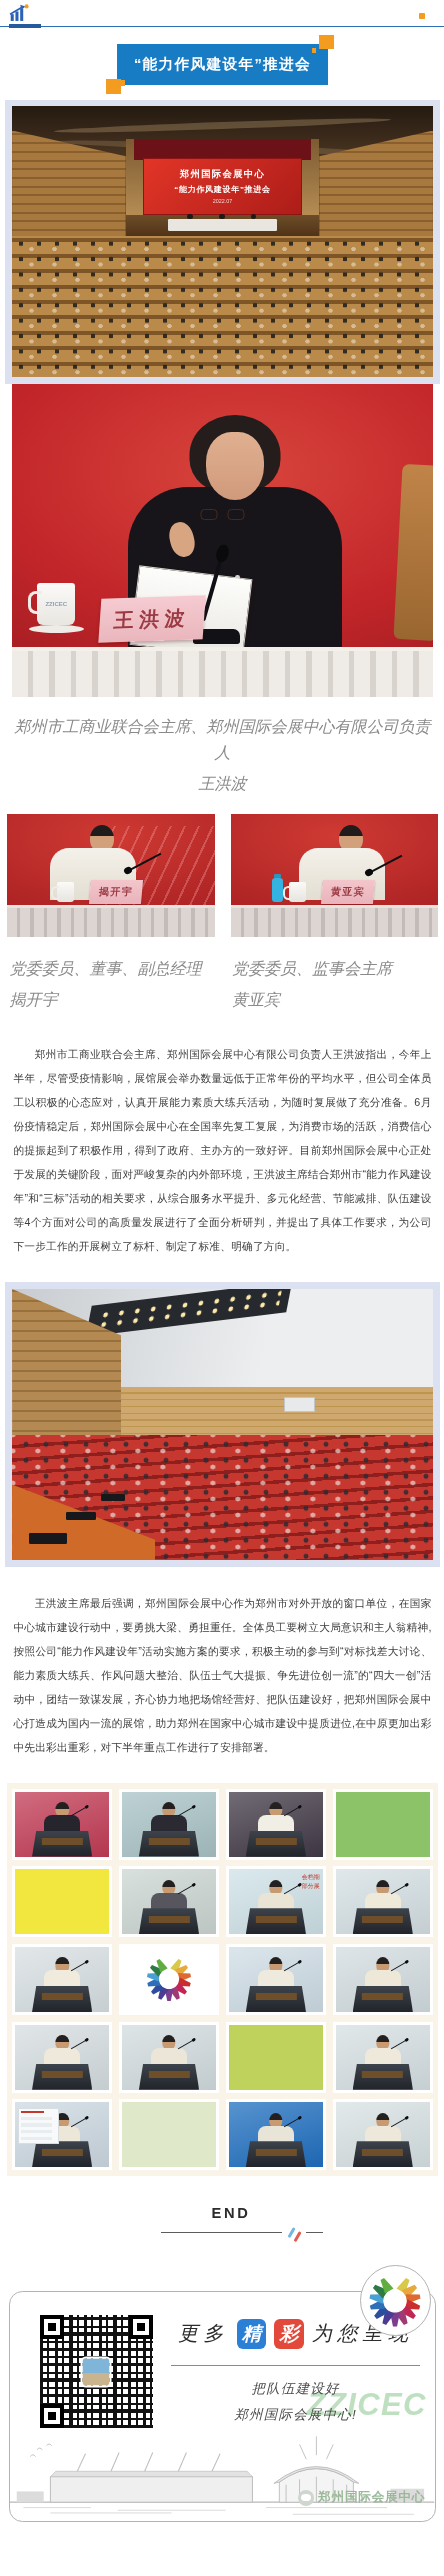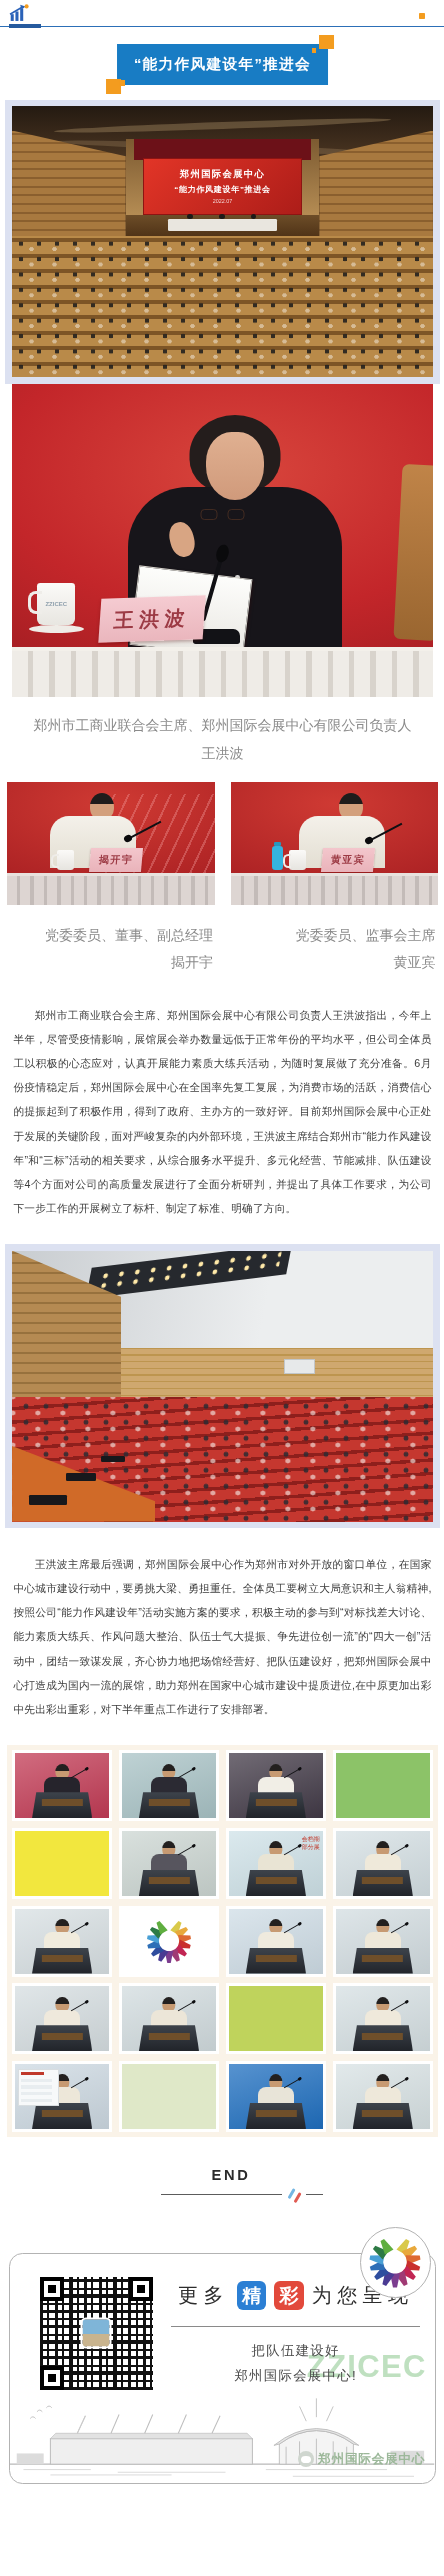--- a/index.html
+++ b/index.html
@@ -111,21 +111,21 @@
   .p2-cup::before { content:""; position:absolute; left:-9.4px; top:8px; width:10.7px; height:17.4px;
     border:3.3px solid #efede9; border-right:none; border-radius:8px 0 0 8px; }
   .p2-cup::after { content:""; position:absolute; left:-8px; bottom:-8px; width:55px; height:8px;
     background:#efece7; border-radius:50%; }
   .p2-table { position:absolute; left:0; right:0; bottom:0; height:16%;
     background:repeating-linear-gradient(90deg,#efece7 0 16px,#d8d3cc 16px 21.4px);
     border-top:4.7px solid #f3f0ea; }
 
   
   .caption { margin-top:17.4px; text-align:center; }
-  .cap-line { font-size:14px; color:#8a8a8a; line-height:1.6; margin:5.4px 9.4px; }
+  .cap-line { font-size:16px; color:#8a8a8a; line-height:1.6; margin:5.4px 9.4px;font-style:italic; }
 
   
   .duo { display:flex; gap:16px; margin:17.4px 6.7px 0; }
   .duo figure { flex:1; height:123px; overflow:hidden; }
   .d-scene { position:relative; width:100%; height:100%;
     background:radial-gradient(130% 105% at 50% 18%, #cf3a33 0%, #a81f22 75%); overflow:hidden; }
   .d-streaks { position:absolute; right:-4%; top:10%; width:58%; height:80%;
     background:repeating-linear-gradient(115deg, transparent 0 10.7px, rgba(245,160,160,.35) 10.7px 12.7px); }
   .d-head { position:absolute; top:9%; width:24px; height:27px;
     background:linear-gradient(#1f1c1b 0 42%, #d3a07c 42%); border-radius:50% 50% 44% 44%; }
@@ -139,21 +139,21 @@
     transform:skewX(-5deg); box-shadow:0 1.3px 2px rgba(70,0,0,.3); }
   .d-cup { position:absolute; bottom:28%; width:17.4px; height:20px;
     background:linear-gradient(#fbfaf8,#e6e4df); border-radius:2px 2px 3.3px 3.3px; }
   .d-cup::after { content:""; position:absolute; left:-5.4px; top:4px; width:6px; height:9.4px;
     border:2px solid #efede9; border-right:none; border-radius:5.4px 0 0 5.4px; }
   .d-bottle { position:absolute; bottom:28%; width:10.7px; height:24px; background:#35b3e0; border-radius:3.3px; }
   .d-bottle::after { content:""; position:absolute; left:2px; top:-4px; width:6.7px; height:4px; background:#2a97bf; border-radius:1.3px; }
   .d-table { position:absolute; left:0; right:0; bottom:0; height:26%;
     background:repeating-linear-gradient(90deg,#ddd5d2 0 10px,#c3bbb8 10px 13.4px); border-top:3.3px solid #e8e2de; }
   .duo-caps { display:flex; margin-top:13.4px; }
-  .duo-caps > div { flex:1; text-align:right; }
+  .duo-caps > div { flex:1; text-align:left; }
 
   
   .p3-scene { position:relative; height:271px; background:#dfe2e4; overflow:hidden; }
   .p3-ceiling { position:absolute; left:0; right:0; top:0; height:38%;
     background:linear-gradient(100deg,#c8ccd0,#eceeef 60%); }
   .p3-sky { position:absolute; left:18%; top:2%; width:48%; height:11%;
     background:#26292e; transform:rotate(-7deg) skewX(-18deg); }
   .p3-lights { position:absolute; left:20%; top:4%; width:44%; height:7%;
     transform:rotate(-7deg) skewX(-18deg);
     background:radial-gradient(circle,#ffe9a8 2px,transparent 2.7px); background-size:16px 9.4px; }
@@ -214,21 +214,21 @@
   .slash.blue { left:273px; background:#74b6e2; }
   .slash.red { left:279px; top:5.4px; background:#e05b52; }
   .end-dash { position:absolute; left:289px; top:6.7px; width:17.4px; height:0; border-top:1.3px solid #5c5c5c; }
 
   
   .foot-card { position:relative; margin:38px 9.4px 0; border:1.3px solid #b3b3b3; border-radius:13.4px;
     padding:23px 12px 0; background:#fff; }
   .logo-badge { position:absolute; top:-27px; right:4px; width:71px; height:71px; background:#fff;
     border:1.3px solid #b3b3b3; border-radius:50%; display:flex; align-items:center; justify-content:center; }
   .logo-badge svg { width:58px; height:58px; }
-  .foot-top { display:flex; align-items:flex-start; gap:16px; }
+  .foot-top { display:flex; align-items:flex-start; gap:16px;font-style:italic; }
   .qr { position:relative; width:113px; height:113px; flex:0 0 auto; margin-left:17.4px;
     background:
       repeating-linear-gradient(90deg,#111 0 3.3px,transparent 3.3px 7.4px,#111 7.4px 9.4px,transparent 9.4px 14.7px),
       repeating-linear-gradient(0deg,#111 0 3.3px,#fff 3.3px 8px,#111 8px 10px,#fff 10px 15.4px); }
   .qr-eye { position:absolute; width:24px; height:24px; border:4px solid #000; background:#fff; }
   .qr-eye::after { content:""; position:absolute; left:4px; top:4px; width:8px; height:8px; background:#000; }
   .qr-eye.tl { left:0; top:0; } .qr-eye.tr { right:0; top:0; } .qr-eye.bl { left:0; bottom:0; }
   .qr-center { position:absolute; left:50%; top:50%; width:31px; height:31px; transform:translate(-50%,-50%);
     border:2px solid #fff; border-radius:5.4px;
     background:linear-gradient(#7fb5d8 0 55%, #c9b48e 55%); }

